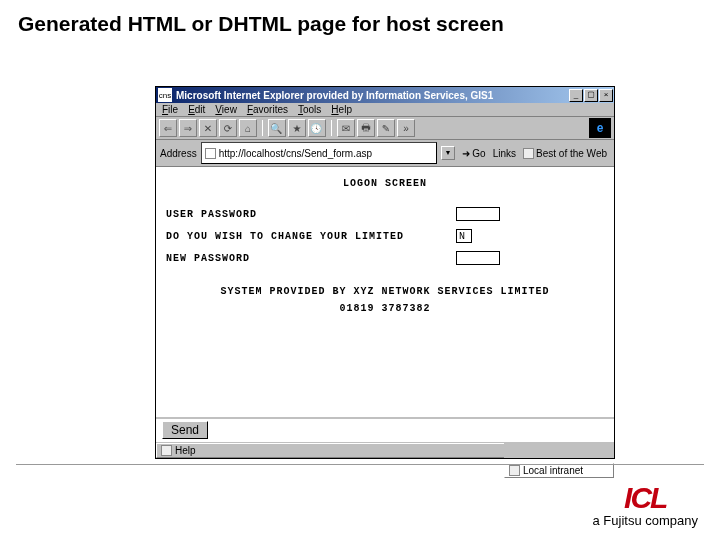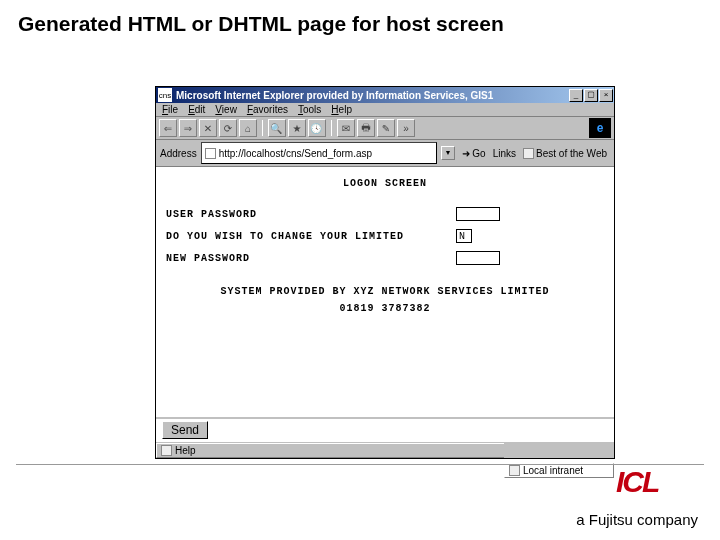--- a/index.html
+++ b/index.html
@@ -258,23 +258,23 @@
   }
   .brand-logo {
     font-size: 30px;
     font-weight: 900;
     color: #c20010;
     font-style: italic;
     letter-spacing: -2px;
     line-height: 0.9;
   }
   .brand-sub {
-    font-size: 15px;
+    font-size: 13px;
     color: #000;
-    margin-top: 16px;
+    margin-top: 2px;
   }
 </style>
 </head>
 <body>
 
 <div class="slide-title">Generated HTML or DHTML page for host screen</div>
 
 <div class="browser">
 
   <div class="titlebar">

